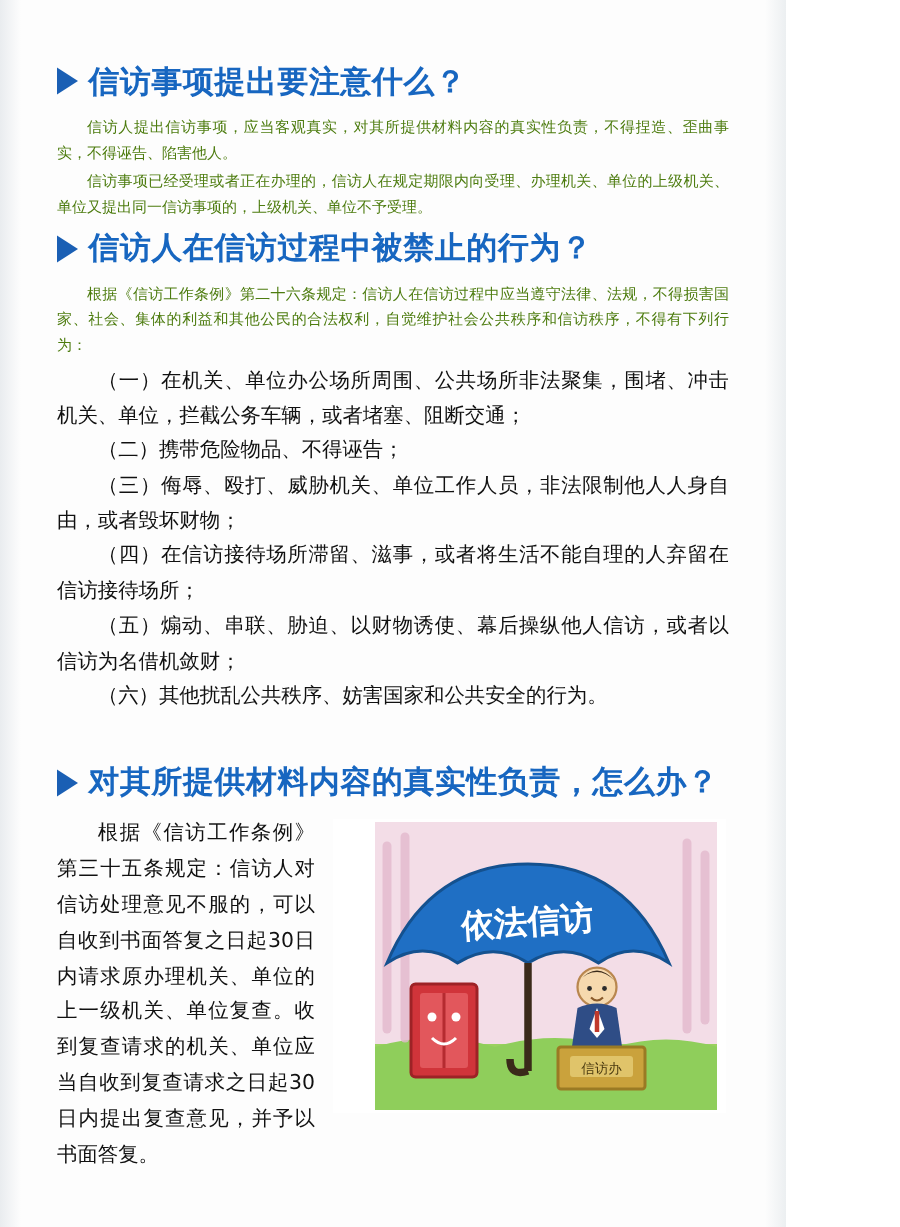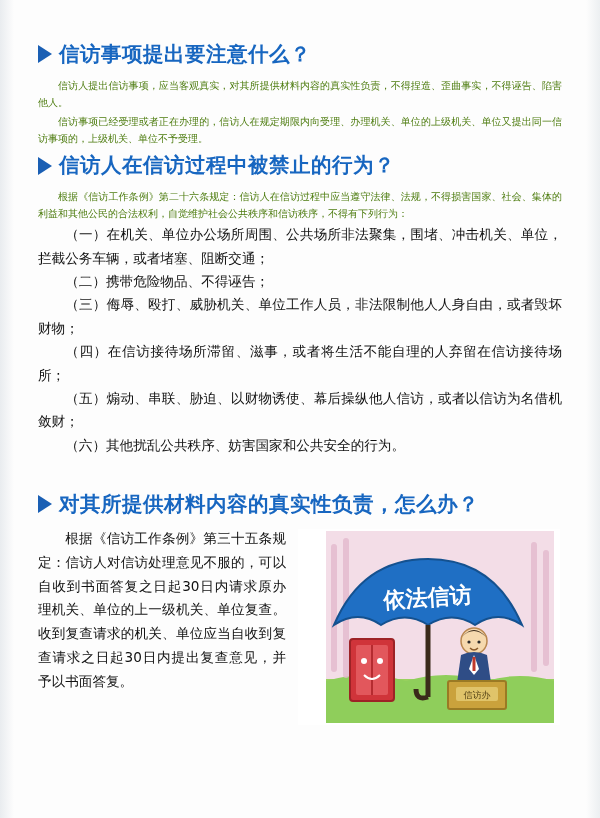--- a/index.html
+++ b/index.html
@@ -8,21 +8,21 @@
   }
   body {
     width: 600px;
     height: 818px;
     background: #ffffff;
     font-family: "Liberation Sans", sans-serif;
     overflow: hidden;
   }
   .page {
     position: relative;
-    width: 600px;
+    width: 524px;
     height: 818px;
     background: #fdfdfd;
     box-sizing: border-box;
     padding: 40px 34px 20px 34px;
   }
   
   .page:before {
     content: "";
     position: absolute;
     left: 0; top: 0; bottom: 0;
@@ -72,21 +72,21 @@
     color: #4d7c0f;
     line-height: 1.72;
     text-align: justify;
     text-justify: inter-ideograph;
     margin: 0 4px 2px 4px;
   }
   .indent {
     text-indent: 2em;
   }
   .list-item {
-    font-family: Liberation Mono, monospace;
+    font-family: Liberation Sans, sans-serif;
     font-size: 13.6px;
     color: #111111;
     line-height: 1.72;
     text-align: justify;
     text-justify: inter-ideograph;
     margin: 0 4px 0 4px;
     text-indent: 2em;
   }
 
   .s1 { margin-top: 2px; }

